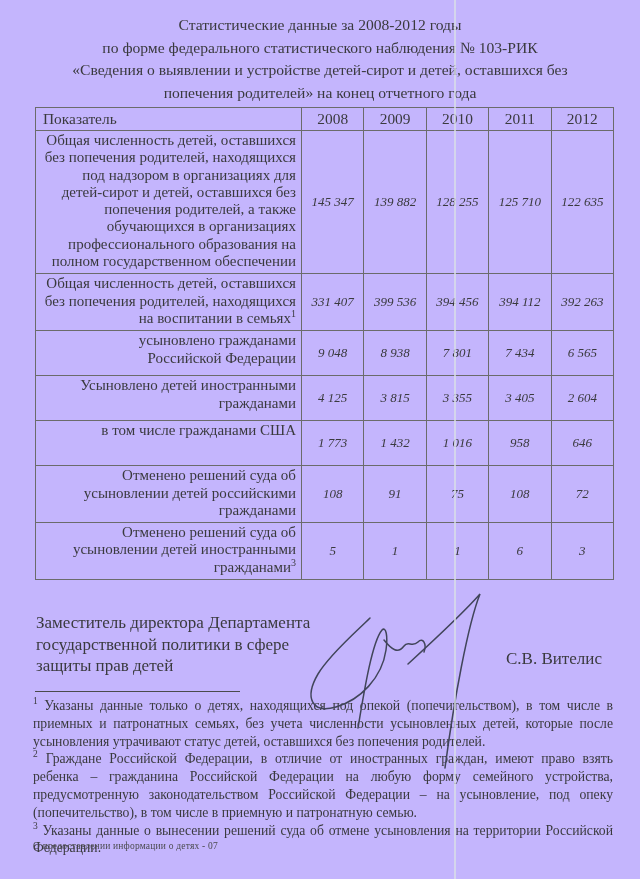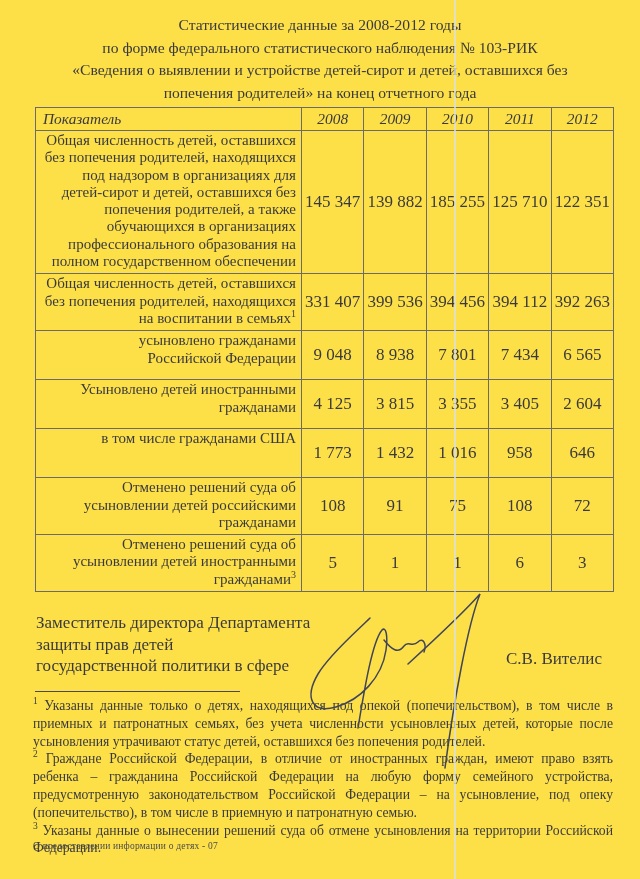--- a/index.html
+++ b/index.html
@@ -6,51 +6,52 @@
   body{
     width:640px;height:879px;
     background:#ffffff;
     font-family:"Liberation Serif", serif;
     color:#38383b;
     position:relative;
     overflow:hidden;
   }
   .page{
     position:absolute;inset:0;
-    background:#fde047;
+    background:#c4b5fd;
   }
   .scan-line{
     position:absolute;left:454px;top:0;width:2px;height:879px;
     background:#d9e0e5;opacity:.75;z-index:6;pointer-events:none;
   }
   .title{
     position:absolute;top:14px;left:0;width:640px;
     text-align:center;font-size:15.6px;line-height:22.5px;
     color:#3a3a3e;
   }
   table.stats{
     position:absolute;top:107px;left:35px;width:578px;
     border-collapse:collapse;table-layout:fixed;
     font-size:15px;color:#3a3a3e;
   }
   table.stats th, table.stats td{
     border:1px solid #6b6b6b;
   }
   table.stats th{
-    font-weight:normal;font-size:15.4px;padding:2px 4px;text-align:center;font-style:italic;
+    font-weight:normal;font-size:15.4px;padding:2px 4px;text-align:center;
   }
   table.stats th.col-label{text-align:left;padding-left:7px;}
   td.lbl{
     text-align:right;vertical-align:top;
     padding:1px 5px 3px 7px;line-height:17.3px;
   }
   td.lbl.ind{text-indent:30px;}
   td.val{
-    text-align:center;vertical-align:middle;font-size:17px;
+    text-align:center;vertical-align:middle;font-size:13px;
     padding:14px 2px;
+    font-style:italic;
   }
   sup{font-size:10px;line-height:0;}
   .sig-title{
     position:absolute;top:612px;left:36px;
     font-size:17px;line-height:21.5px;color:#3a3a3e;
   }
   .sig-name{
     position:absolute;top:649px;left:506px;
     font-size:17px;color:#3a3a3e;
   }
@@ -104,23 +105,23 @@
           <th>2010</th>
           <th>2011</th>
           <th>2012</th>
         </tr>
     </thead>
     <tbody>
         <tr>
           <td class="lbl"><span>Общая численность детей, оставшихся без попечения родителей, находящихся под надзором в организациях для детей-сирот и детей, оставшихся без попечения родителей, а также обучающихся в организациях профессионального образования на полном государственном обеспечении</span></td>
           <td class="val">145 347</td>
           <td class="val">139 882</td>
-          <td class="val">185 255</td>
+          <td class="val">128 255</td>
           <td class="val">125 710</td>
-          <td class="val">122 351</td>
+          <td class="val">122 635</td>
         </tr>
         <tr>
           <td class="lbl"><span>Общая численность детей, оставшихся без попечения родителей, находящихся на воспитании в семьях</span><sup>1</sup></td>
           <td class="val">331 407</td>
           <td class="val">399 536</td>
           <td class="val">394 456</td>
           <td class="val">394 112</td>
           <td class="val">392 263</td>
         </tr>
         <tr>
@@ -161,22 +162,22 @@
           <td class="val">1</td>
           <td class="val">1</td>
           <td class="val">6</td>
           <td class="val">3</td>
         </tr>
       </tbody>
   </table>
 
   <div class="sig-title">
     <div>Заместитель директора Департамента</div>
+    <div>государственной политики в сфере</div>
     <div>защиты прав детей</div>
-    <div>государственной политики в сфере</div>
   </div>
 
   <svg class="sig-svg" width="200" height="192" viewBox="0 0 200 192">
     <g stroke="#41455a" stroke-width="1.5" fill="none" stroke-linecap="round">
       <path d="M74,38 C60,52 34,74 22,94 C8,118 16,134 40,127 C64,120 86,98 90,70 C92,56 90,46 86,50 C76,62 68,112 62,148"></path>
       <path d="M88,60 C96,70 102,74 108,66 C112,60 116,68 122,62 C127,57 131,64 128,72"></path>
       <path d="M112,84 C136,62 170,30 184,14 C172,44 158,120 149,188"></path>
     </g>
   </svg>
 

